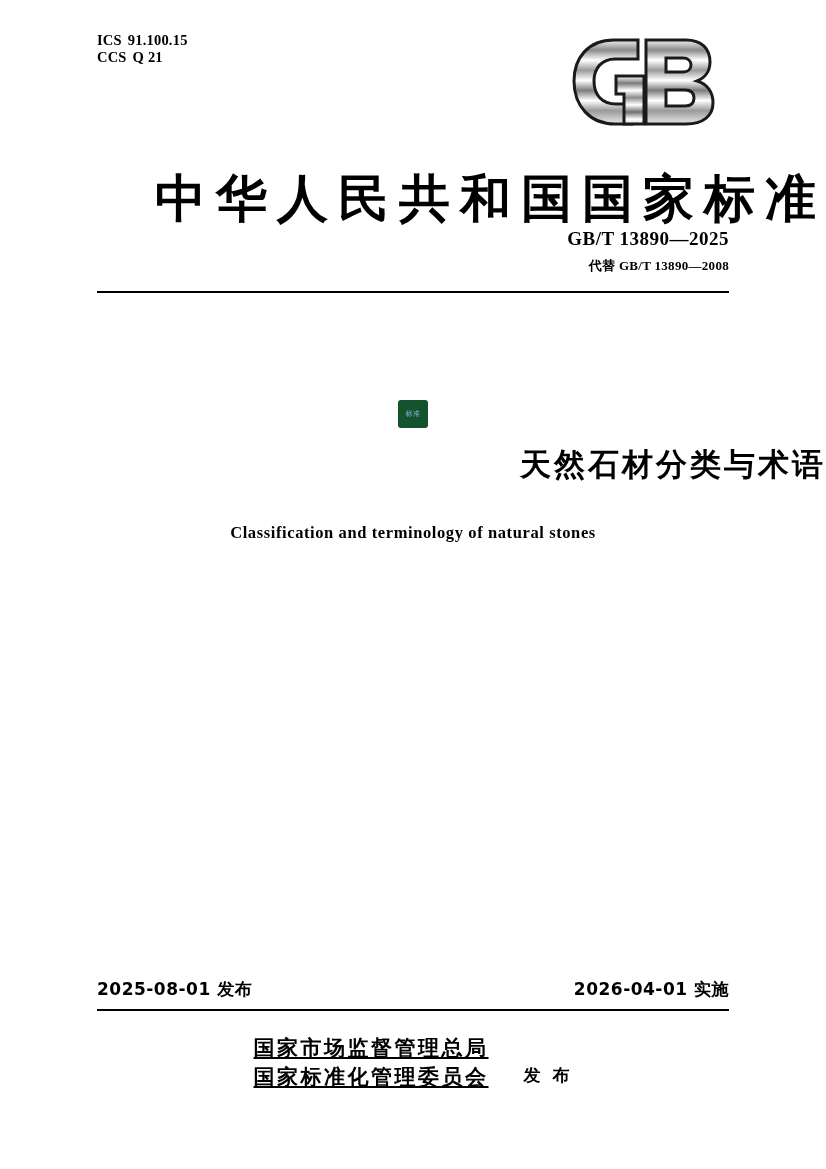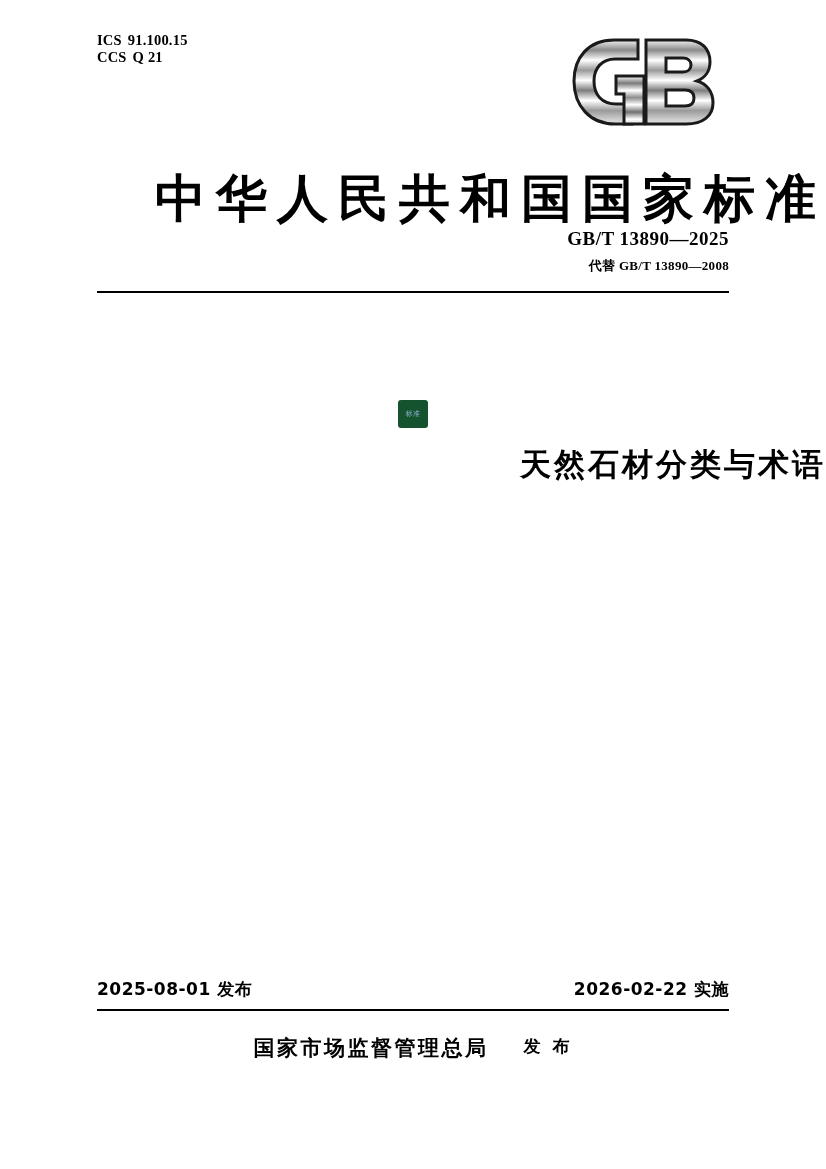--- a/index.html
+++ b/index.html
@@ -173,20 +173,21 @@
     justify-content: center;
     align-items: center;
   }
   .issuer-names {
     font-family: "DejaVu Sans", "Liberation Sans", sans-serif;
     font-weight: bold;
     font-size: 21px;
     line-height: 29px;
     letter-spacing: 2.5px;
     text-align: left;
+    text-decoration: underline;
   }
   .issue-verb {
     font-family: "DejaVu Sans", "Liberation Sans", sans-serif;
     font-weight: bold;
     font-size: 17px;
     letter-spacing: 3px;
     margin-left: 35px;
     align-self: flex-end;
     padding-bottom: 5px;
   }
@@ -255,28 +256,30 @@
     <div class="replaces">代替 GB/T 13890—2008</div>
   </div>
 
   <div class="rule-top"></div>
 
   <div class="emblem">
     <span>标准</span>
   </div>
 
   <div class="doc-title">天然石材分类与术语</div>
+  <div class="doc-title-en">Classification and terminology of natural stones</div>
 
   <div class="dates">
     <div>2025-08-01 发布</div>
-    <div>2026-02-22 实施</div>
+    <div>2026-04-01 实施</div>
   </div>
 
   <div class="rule-bottom"></div>
 
   <div class="issuers">
     <div class="issuer-names">
       <div>国家市场监督管理总局</div>
+      <div>国家标准化管理委员会</div>
     </div>
     <div class="issue-verb">发 布</div>
   </div>
 
 </div>
 
 </body></html>

